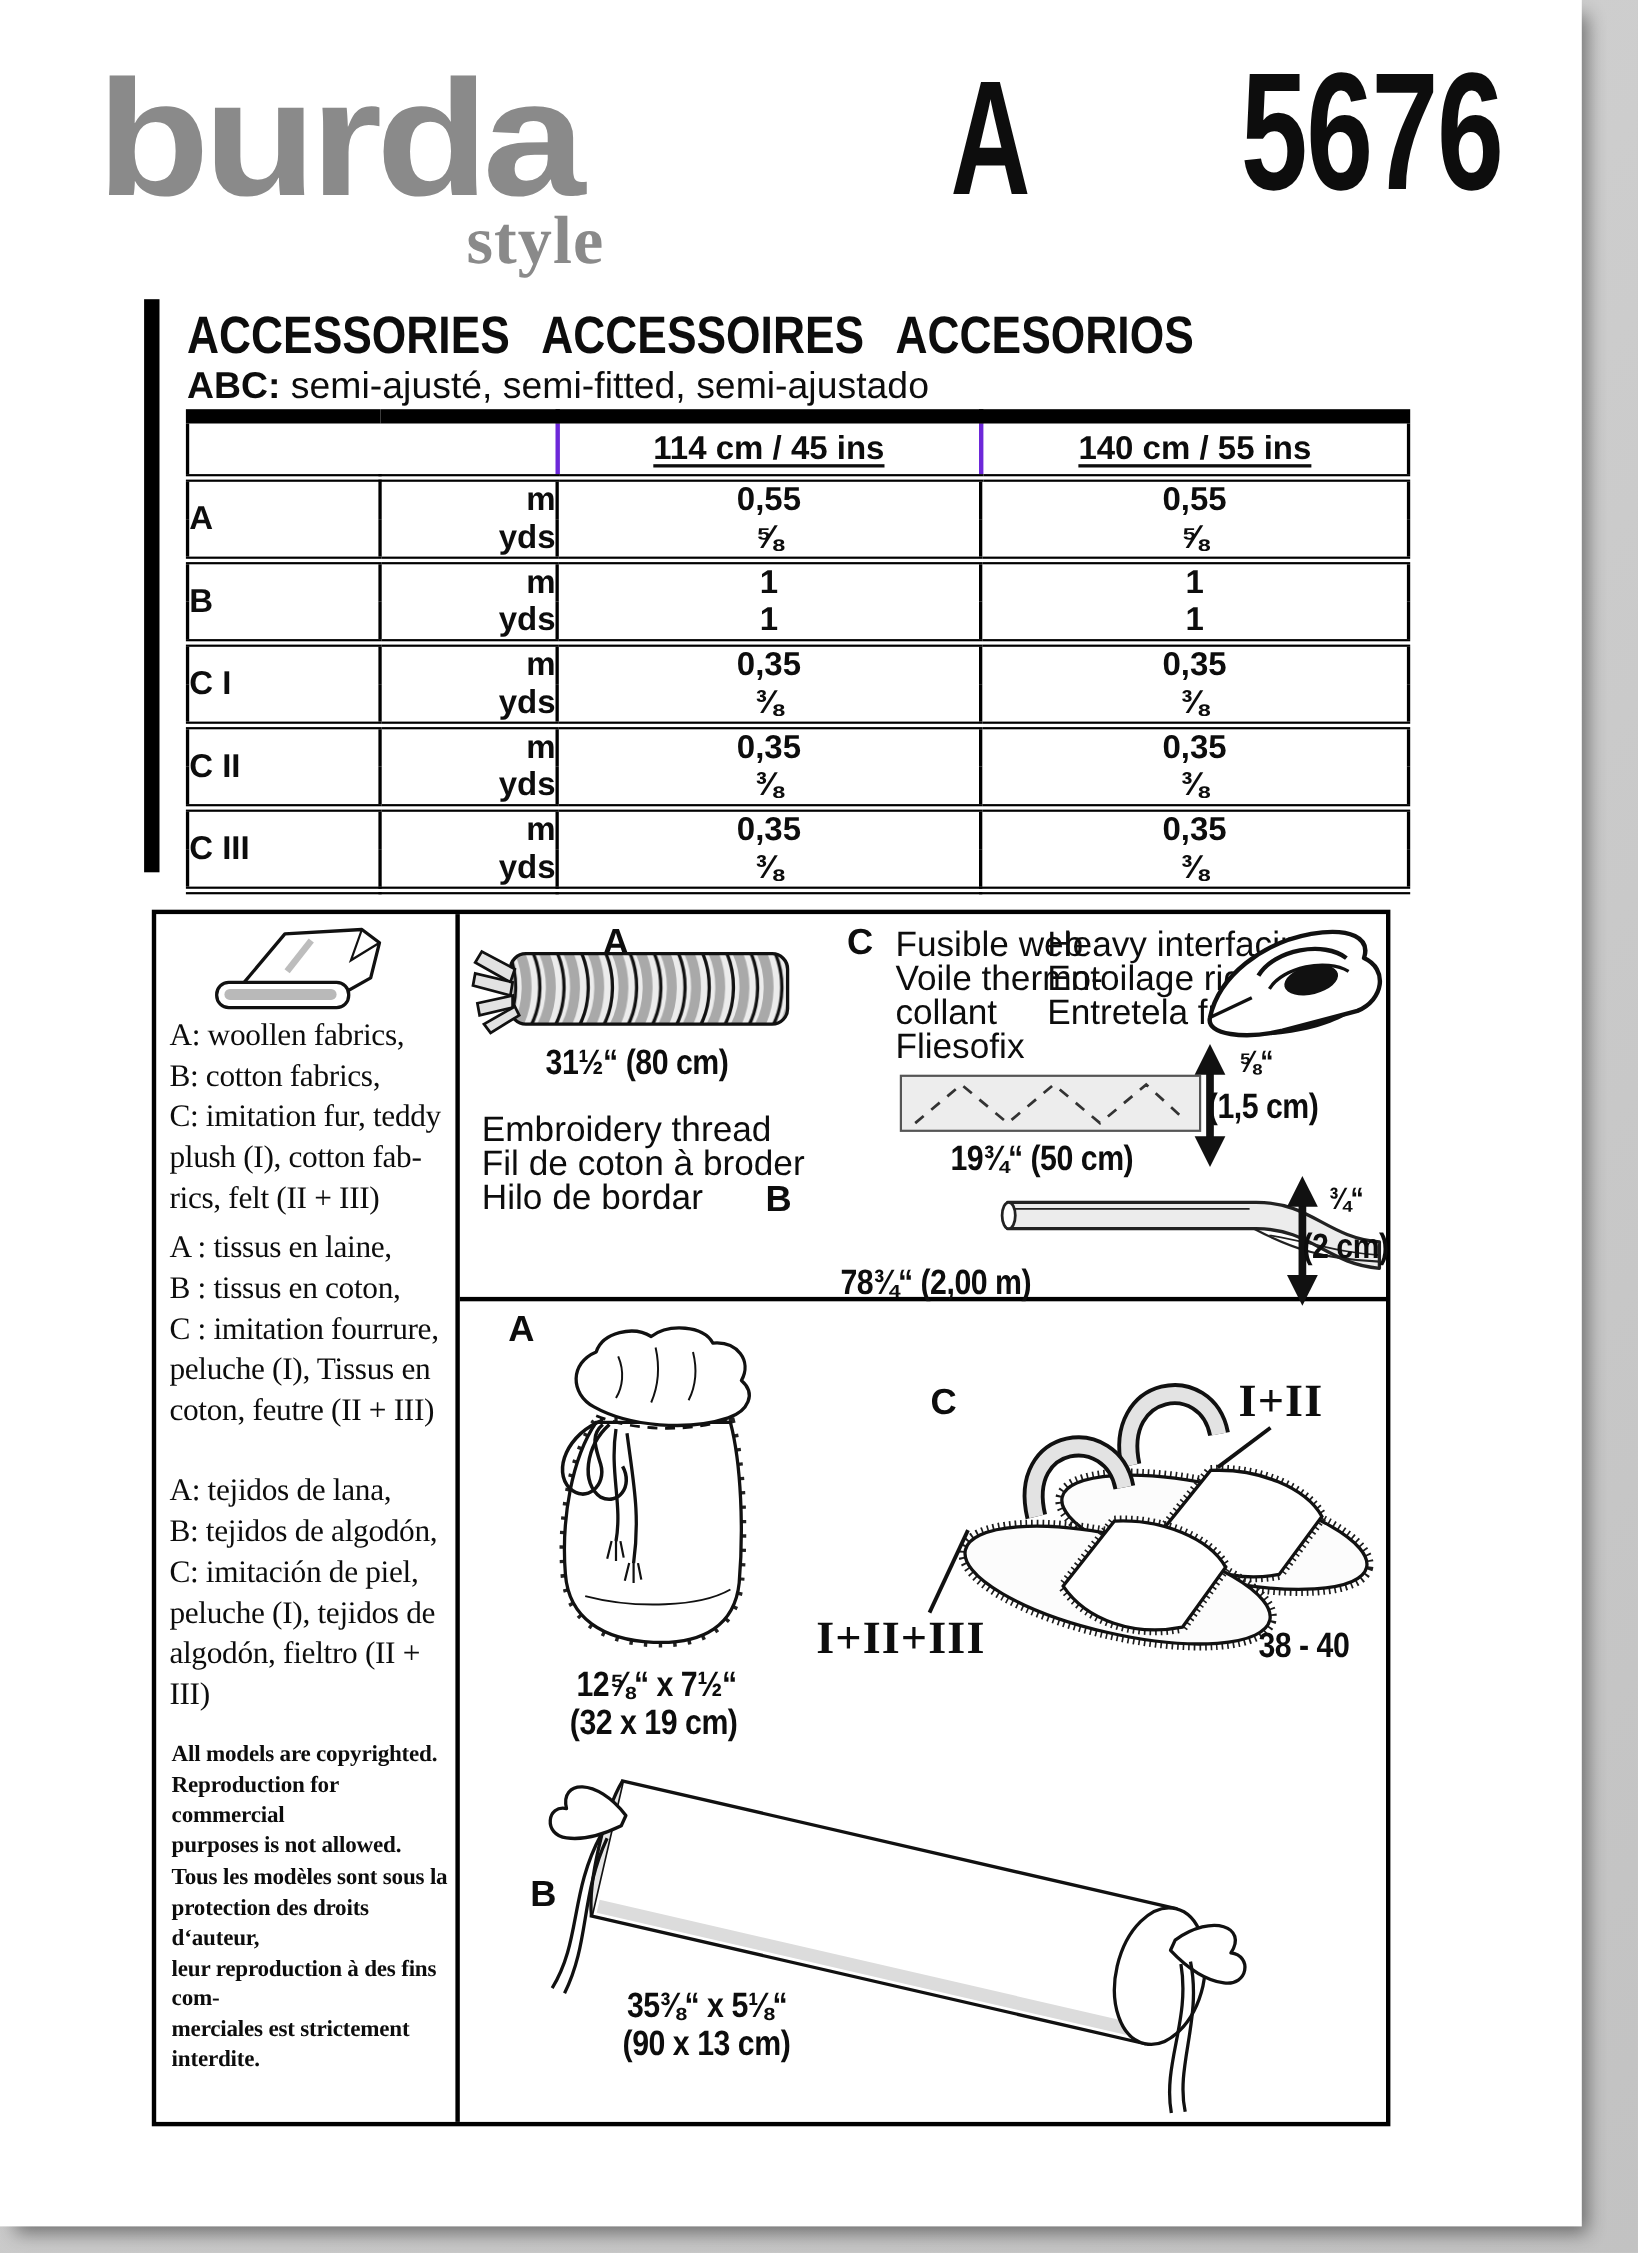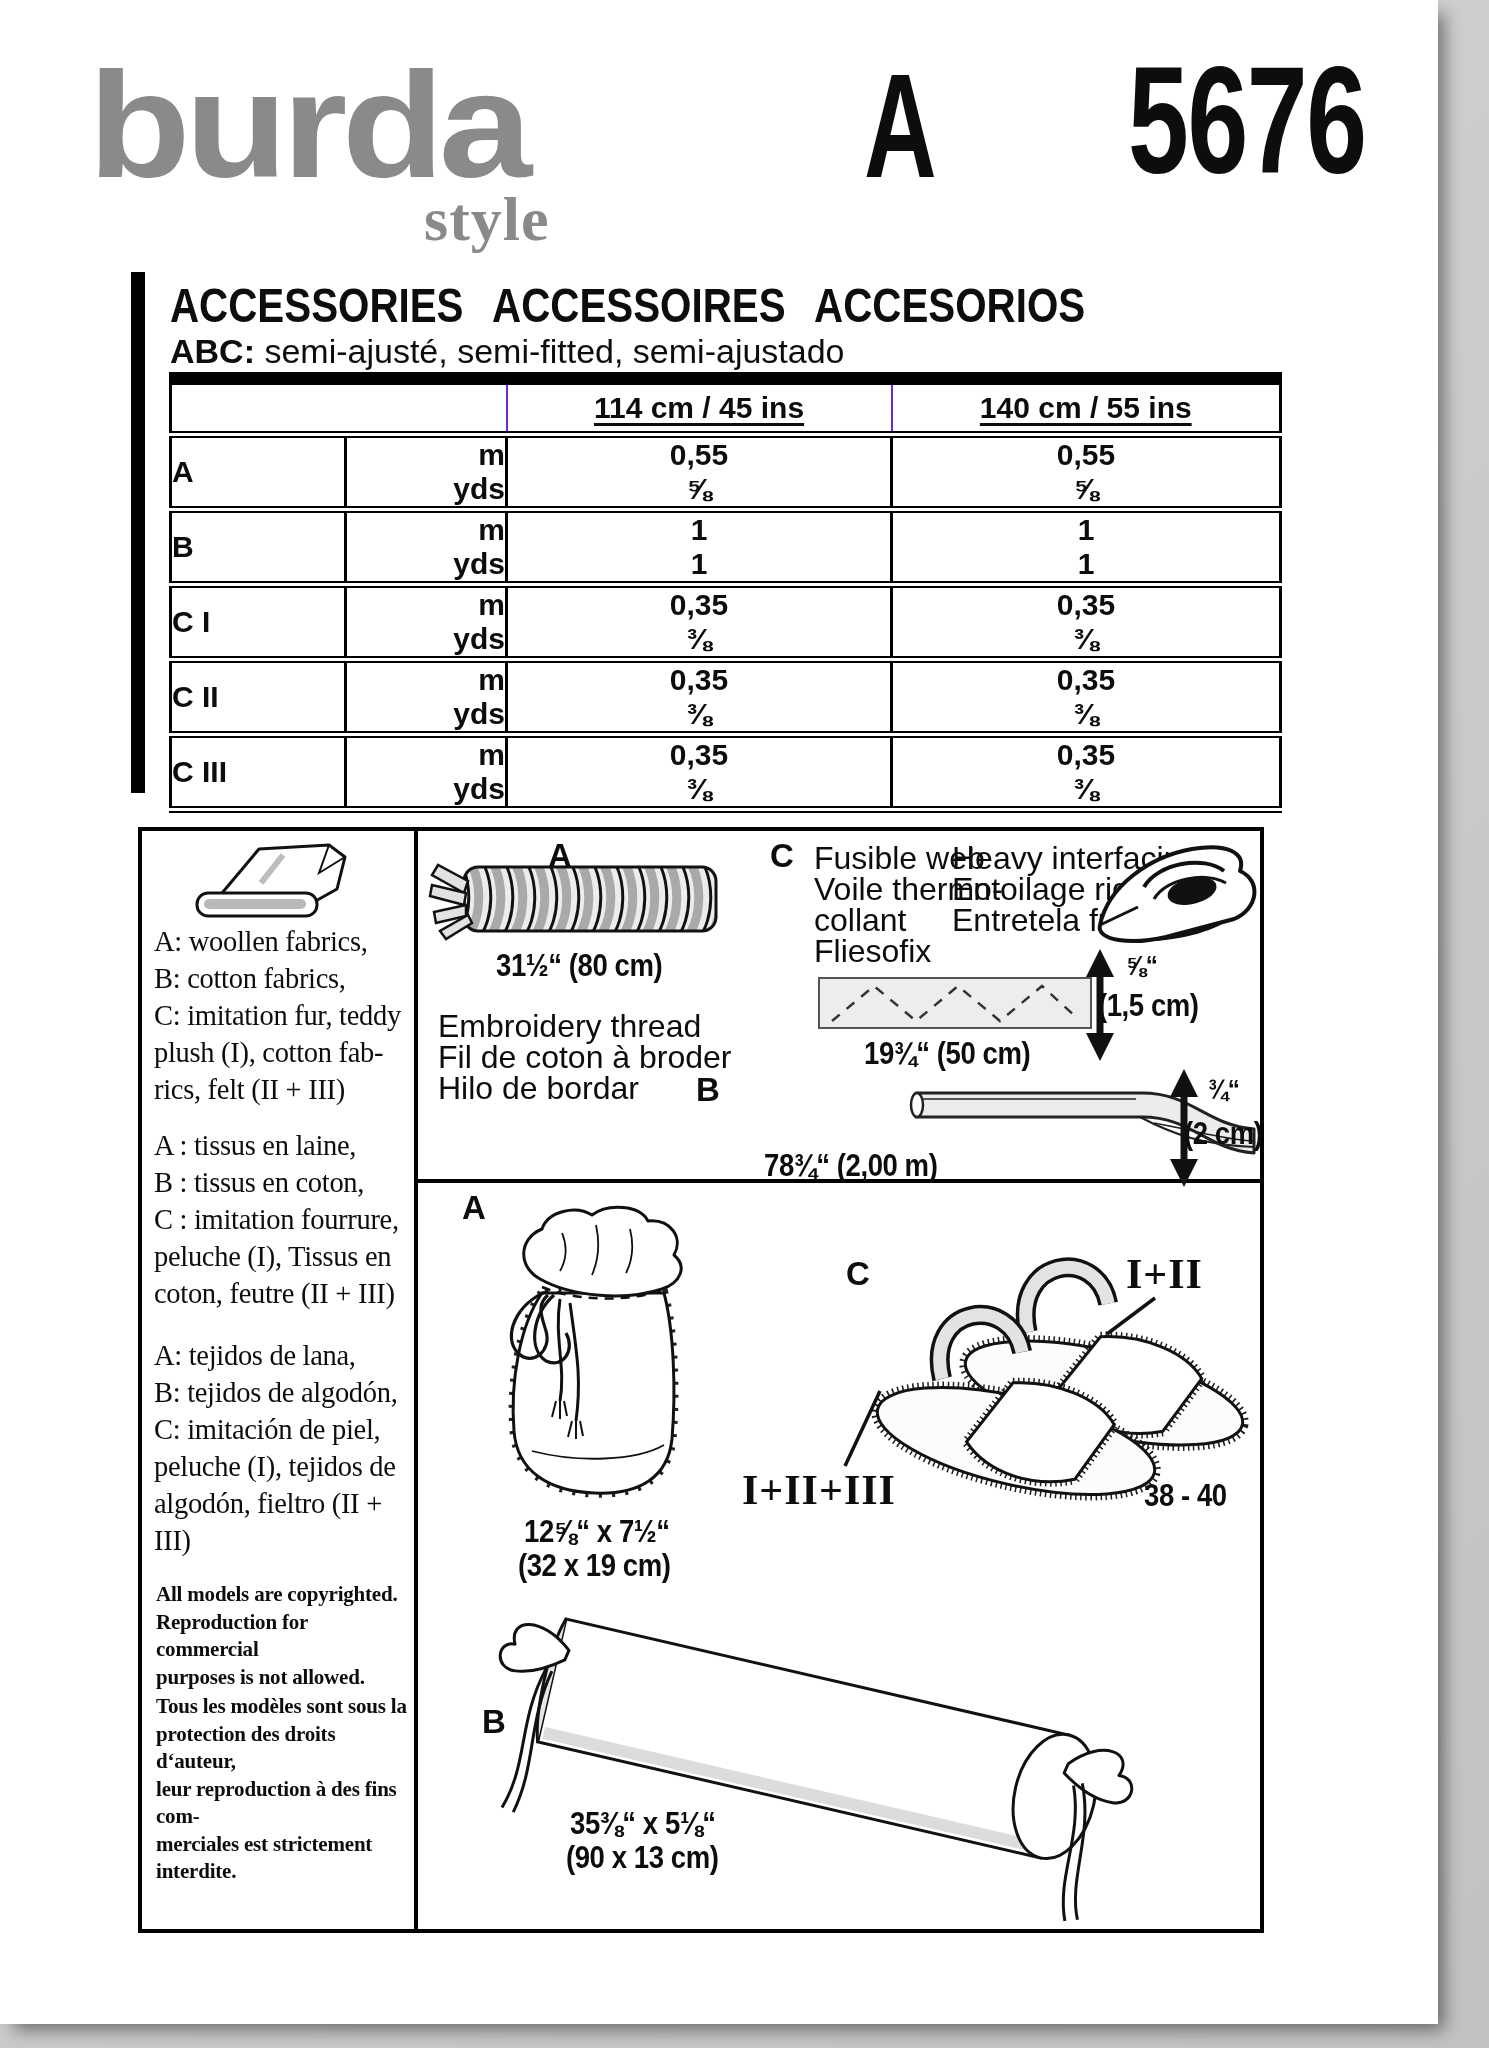--- a/index.html
+++ b/index.html
@@ -26,21 +26,21 @@
   .h-title span{margin-right:34px;}
   .h-sub{font-size:34px;line-height:1;white-space:nowrap;}
   .h-sub .b{font-weight:bold;}
 
   
   table.fab{border-collapse:collapse;table-layout:fixed;width:1110px;
             border-top:13px solid #000;border-bottom:7px double #000;
             border-left:3px solid #000;border-right:3px solid #000;
             font-weight:bold;font-size:30px;}
   table.fab th,table.fab td{padding:0;vertical-align:middle;}
-  table.fab th.ch{height:46px;border-left:2px solid #6d28d9;text-align:center;font-weight:bold;}
+  table.fab th.ch{height:46px;border-left:4px solid #6d28d9;text-align:center;font-weight:bold;}
   table.fab th.ch span{text-decoration:underline;text-underline-offset:5px;}
   table.fab thead th{border-bottom:7px double #000;}
   table.fab td{height:33px;}
   td.lab{text-align:left;padding-left:10px;vertical-align:top;padding-top:1px;}
   td.unit{text-align:right;padding-right:12px;border-left:3px solid #000;}
   td.val{text-align:center;border-left:3px solid #000;}
   tr.grp td{border-top:7px double #000;}
 
   
   .box{border:4px solid #000;}
@@ -158,21 +158,21 @@
         <path d="M142 6 L132 34 L158 18" fill="none" stroke="#111" stroke-width="2"></path>
         <path d="M96 16 L74 44" stroke="#bdbdbd" stroke-width="6"></path>
         <rect x="10" y="54" width="120" height="23" rx="11" fill="#fff" stroke="#111" stroke-width="3"></rect>
         <rect x="17" y="60" width="102" height="10" rx="5" fill="#b9b9b9"></rect>
       </svg>
       <div class="abs mat pre" style="left:12px;top:92px;">A: woollen fabrics,
 B: cotton fabrics,
 C: imitation fur, teddy
 plush (I), cotton fab-
 rics, felt (II + III)</div>
-      <div class="abs mat pre" style="left:12px;top:296px;">A : tissus en laine,
+      <div class="abs mat pre" style="left:12px;top:285px;">A : tissus en laine,
 B : tissus en coton,
 C : imitation fourrure,
 peluche (I), Tissus en
 coton, feutre (II + III)</div>
       <div class="abs mat pre" style="left:12px;top:506px;">A: tejidos de lana,
 B: tejidos de algodón,
 C: imitación de piel,
 peluche (I), tejidos de
 algodón, fieltro (II + III)</div>
       <div class="abs cpy pre" style="left:14px;top:750px;">All models are copyrighted.

